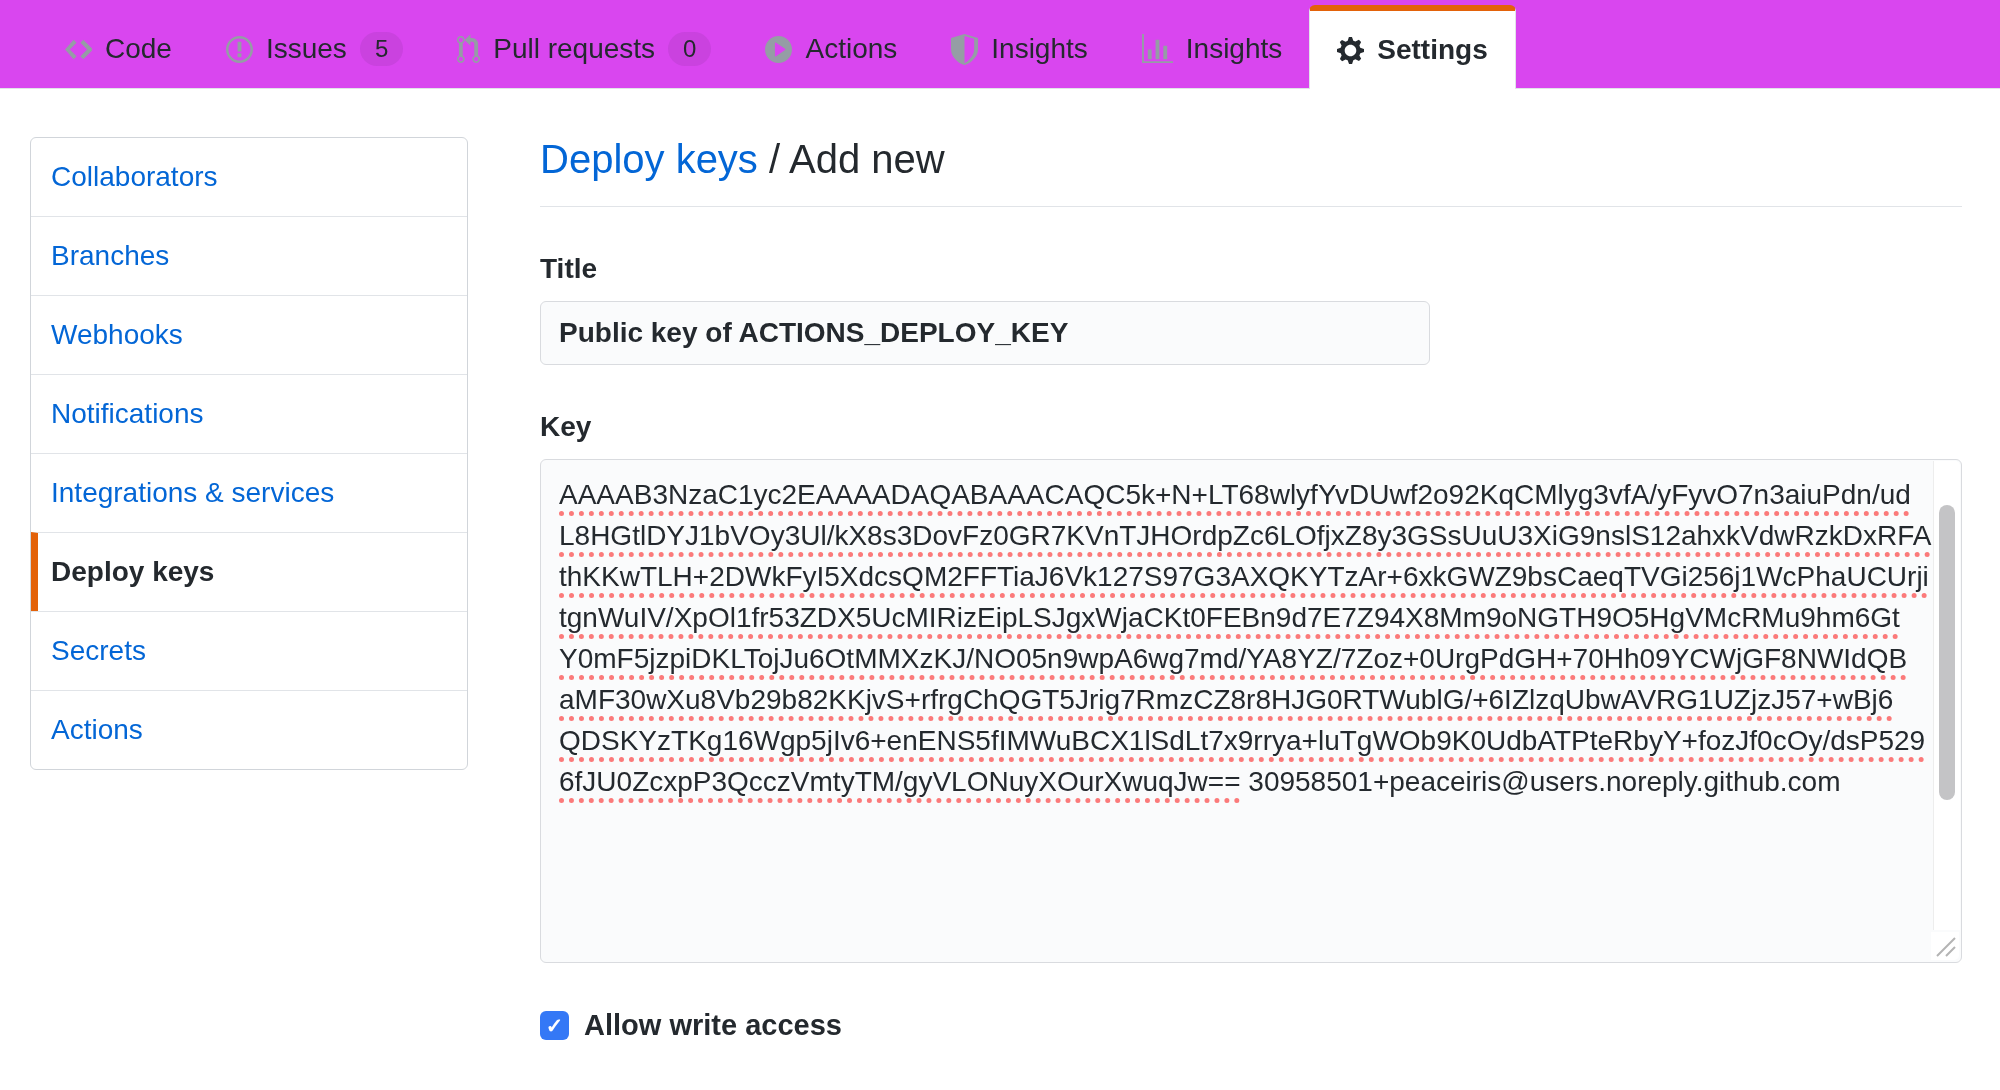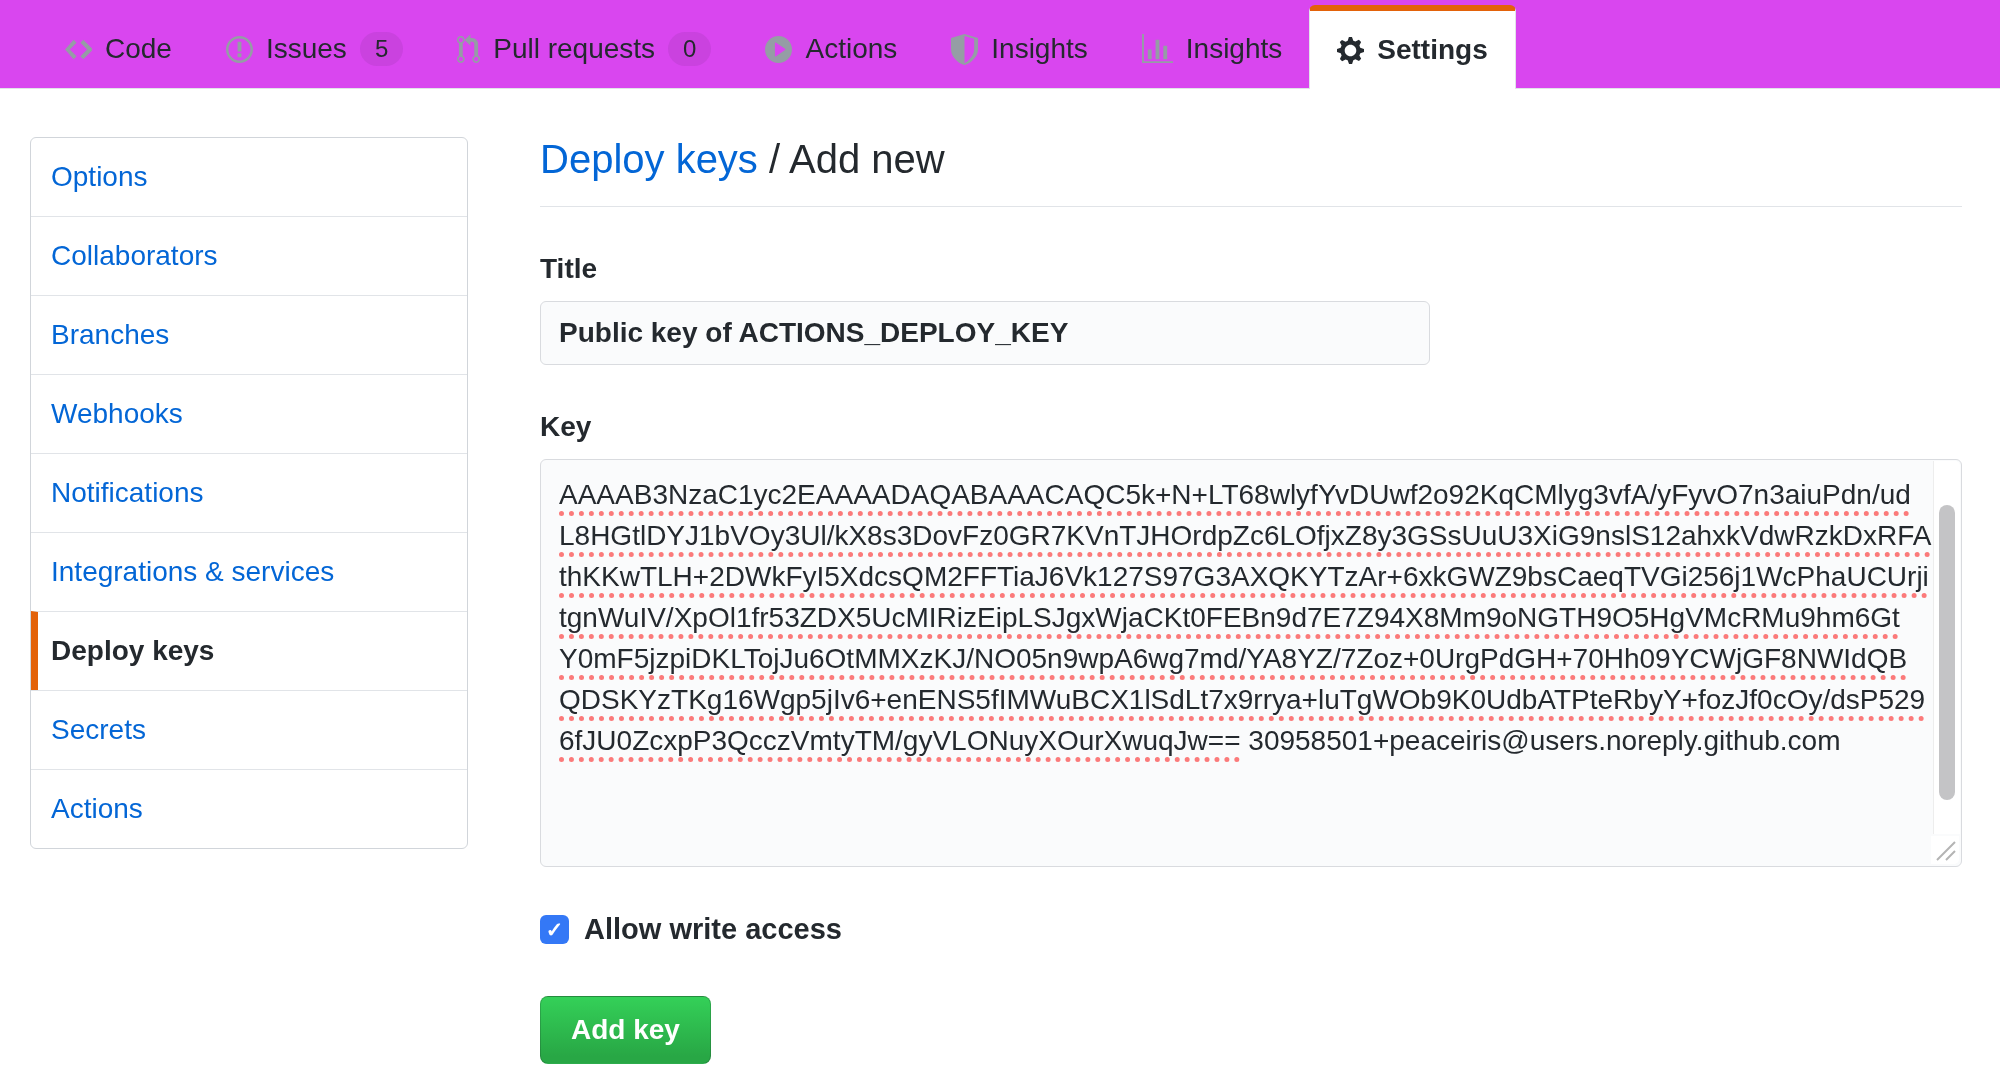--- a/index.html
+++ b/index.html
@@ -33,21 +33,21 @@
   .main { margin-left:72px; width:1422px; }
   .page-head { font-size:40px; font-weight:400; padding-bottom:24px;
     border-bottom:1px solid #e1e4e8; }
   .page-head .crumb-link { color:#0366d6; cursor:pointer; }
   .field-label { font-size:28px; font-weight:700; margin:46px 0 16px; }
   .text-input { width:890px; height:64px; font-size:28px; padding:0 18px; color:#24292e;
     background:#fafbfc; border:1px solid #d9dbdf; border-radius:6px;
     font-family:"Liberation Sans", sans-serif; outline:none;font-weight:bold; }
 
   
-  .key-box { position:relative; width:1422px; height:408px; background:#fafbfc;
+  .key-box { position:relative; width:1422px; height:504px; background:#fafbfc;
     border:1px solid #d9dbdf; border-radius:6px; padding:14px 48px 14px 18px;
     overflow:hidden; cursor:text; }
   .key-line { font-size:28px; line-height:41px; white-space:nowrap; color:#24292e; }
   .misspell { text-decoration:underline; text-decoration-style:dotted;
     text-decoration-color:#fb7a7a; text-decoration-thickness:4.5px;
     text-underline-offset:7px; }
   .sb-track { position:absolute; top:1px; right:1px; bottom:32px; width:27px;
     background:#fff; border-left:1px solid #ededed; border-radius:0 5px 0 0; }
   .sb-thumb { position:absolute; top:44px; right:5px; width:16px; height:295px;
     background:#c4c4c6; border-radius:8px; }
@@ -129,21 +129,20 @@
           <path fill-rule="evenodd" d="M14 8.77v-1.6l-1.94-.64-.45-1.09.88-1.84-1.13-1.13-1.81.91-1.09-.45-.69-1.92h-1.6l-.63 1.94-1.11.45-1.84-.88-1.13 1.13.91 1.81-.45 1.09L0 7.23v1.59l1.94.64.45 1.09-.88 1.84 1.13 1.13 1.81-.91 1.09.45.69 1.92h1.59l.63-1.94 1.11-.45 1.84.88 1.13-1.13-.92-1.81.47-1.09L14 8.75v.02zM7 11c-1.66 0-3-1.34-3-3s1.34-3 3-3 3 1.34 3 3-1.34 3-3 3z"></path>
         </svg>
       </span>
       <span>Settings</span>
     </div>
   </div>
 
 <div class="layout">
 
   <div class="sidebar" id="sidebar-menu">
-      <div class="side-item">Options</div>
       <div class="side-item">Collaborators</div>
       <div class="side-item">Branches</div>
       <div class="side-item">Webhooks</div>
       <div class="side-item">Notifications</div>
       <div class="side-item">Integrations &amp; services</div>
       <div class="side-item active">Deploy keys</div>
       <div class="side-item">Secrets</div>
       <div class="side-item">Actions</div>
     </div>
 
@@ -157,20 +156,21 @@
     <input class="text-input" type="text" value="Public key of ACTIONS_DEPLOY_KEY" style="">
 
     <div class="field-label">Key</div>
     <div class="key-box" id="key-box">
       <div id="key-lines">
           <div class="key-line"><span class="misspell">AAAAB3NzaC1yc2EAAAADAQABAAACAQC5k+N+LT68wlyfYvDUwf2o92KqCMlyg3vfA/yFyvO7n3aiuPdn/ud</span></div>
           <div class="key-line"><span class="misspell">L8HGtlDYJ1bVOy3Ul/kX8s3DovFz0GR7KVnTJHOrdpZc6LOfjxZ8y3GSsUuU3XiG9nslS12ahxkVdwRzkDxRFA</span></div>
           <div class="key-line"><span class="misspell">thKKwTLH+2DWkFyI5XdcsQM2FFTiaJ6Vk127S97G3AXQKYTzAr+6xkGWZ9bsCaeqTVGi256j1WcPhaUCUrji</span></div>
           <div class="key-line"><span class="misspell">tgnWuIV/XpOl1fr53ZDX5UcMIRizEipLSJgxWjaCKt0FEBn9d7E7Z94X8Mm9oNGTH9O5HgVMcRMu9hm6Gt</span></div>
           <div class="key-line"><span class="misspell">Y0mF5jzpiDKLTojJu6OtMMXzKJ/NO05n9wpA6wg7md/YA8YZ/7Zoz+0UrgPdGH+70Hh09YCWjGF8NWIdQB</span></div>
+          <div class="key-line"><span class="misspell">aMF30wXu8Vb29b82KKjvS+rfrgChQGT5Jrig7RmzCZ8r8HJG0RTWublG/+6IZlzqUbwAVRG1UZjzJ57+wBj6</span></div>
           <div class="key-line"><span class="misspell">QDSKYzTKg16Wgp5jIv6+enENS5fIMWuBCX1lSdLt7x9rrya+luTgWOb9K0UdbATPteRbyY+fozJf0cOy/dsP529</span></div>
           <div class="key-line"><span class="misspell">6fJU0ZcxpP3QcczVmtyTM/gyVLONuyXOurXwuqJw==</span><span> 30958501+peaceiris@users.noreply.github.com</span></div>
         </div>
       <div class="sb-track">
         <div class="sb-thumb"></div>
       </div>
       <div class="resize-grip">
         <svg width="28" height="28">
           <path d="M24 6 L6 24 M24 15 L15 24" stroke="#b4b4b4" stroke-width="2" fill="none"></path>
         </svg>

